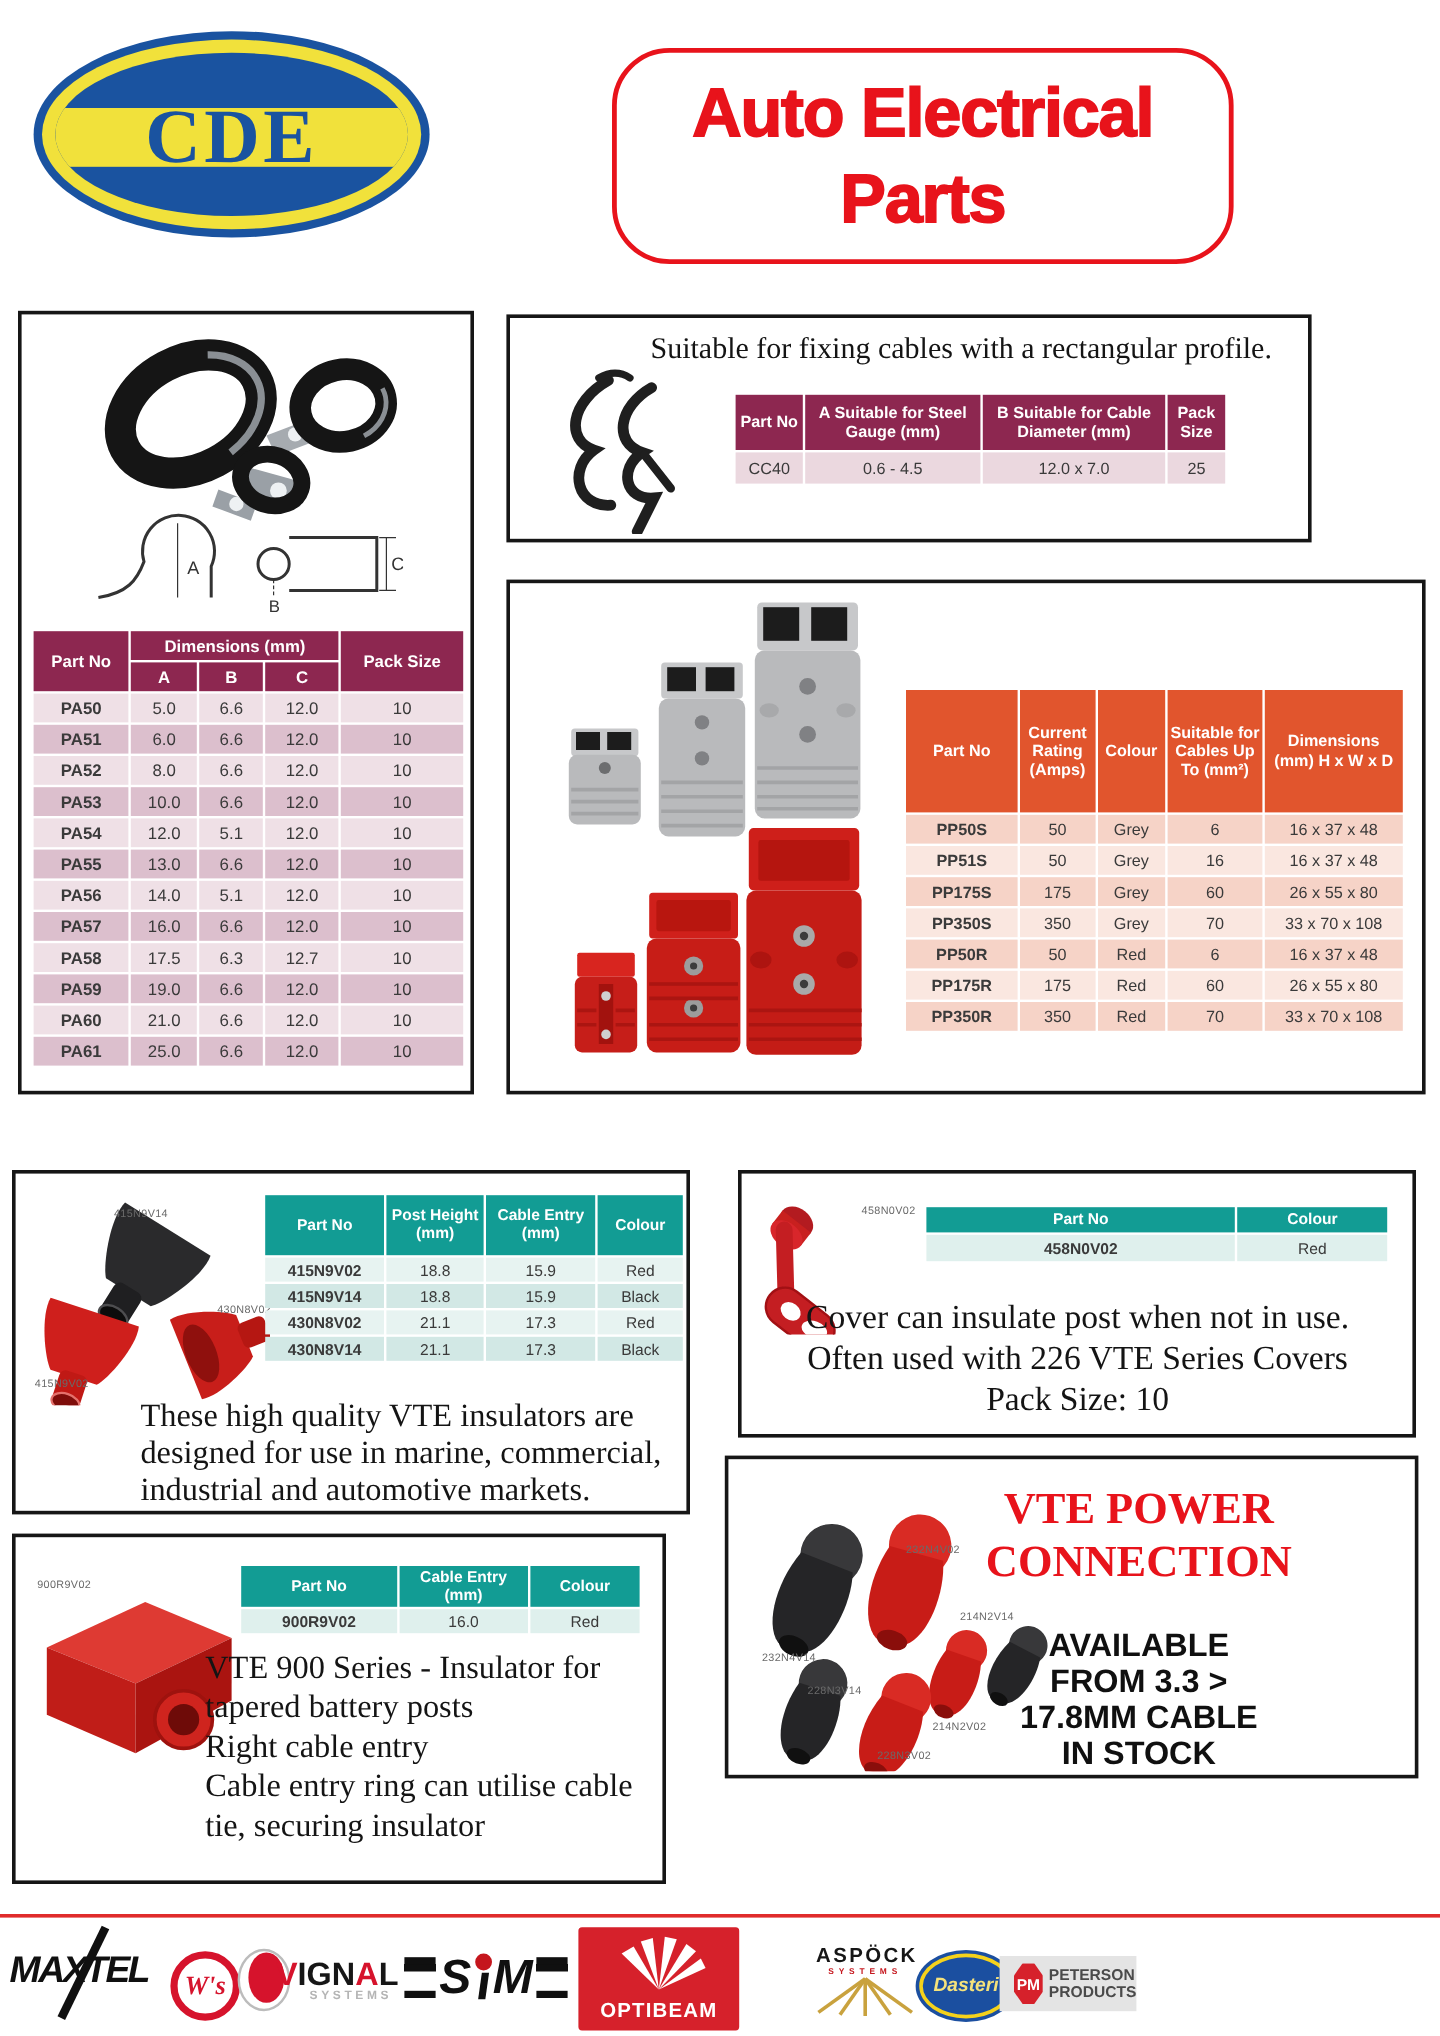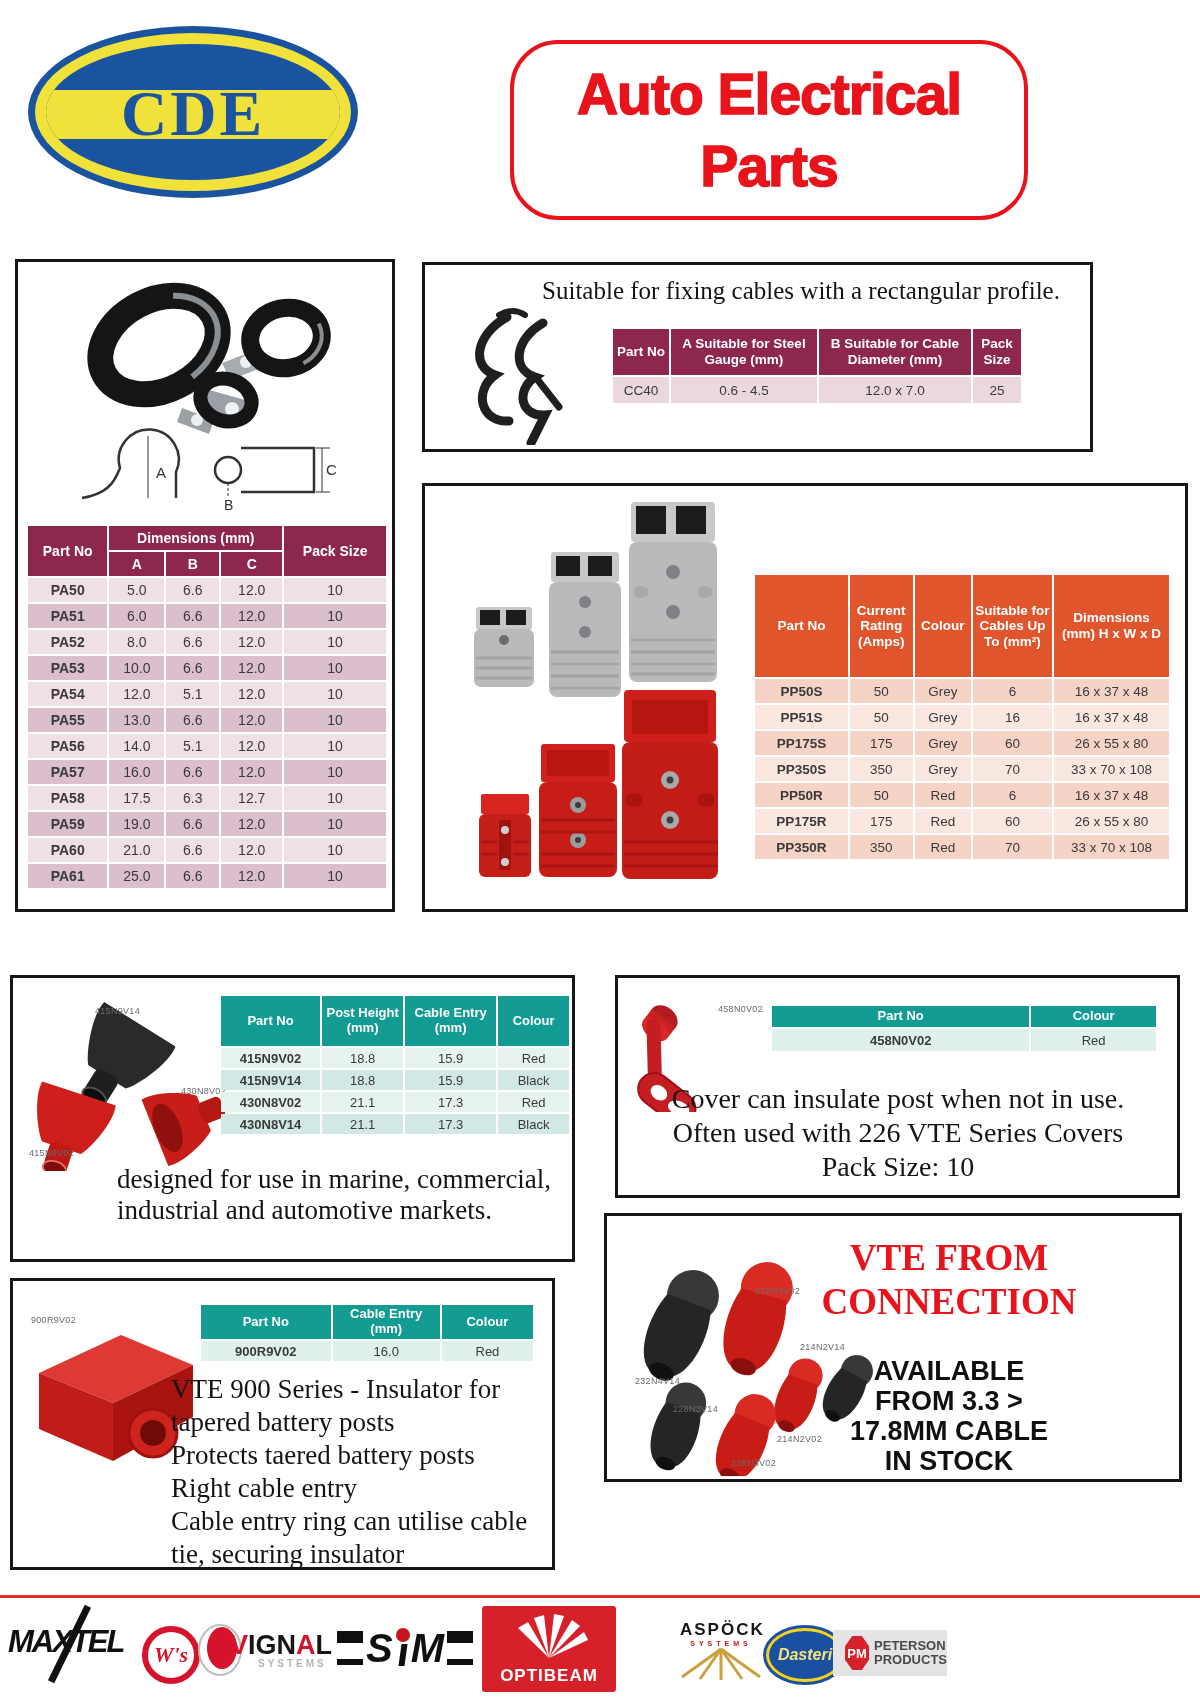--- a/index.html
+++ b/index.html
@@ -496,20 +496,21 @@
           </tr>
           <tr>
             <td>430N8V14</td>
             <td>21.1</td>
             <td>17.3</td>
             <td>Black</td>
           </tr>
         </tbody>
     </table>
     <div class="abs serif desc-d">
+      <div>These high quality VTE insulators are</div>
       <div>designed for use in marine, commercial,</div>
       <div>industrial and automotive markets.</div>
     </div>
   </section>
 
   <section class="box" id="boxE">
     <svg class="abs" style="left:18px;top:16px" width="150" height="118" viewBox="0 0 150 118">
       <g transform="translate(28,24) rotate(38)">
         <ellipse cx="0" cy="0" rx="15" ry="11" fill="#b31b20"></ellipse>
         <rect x="-15" y="0" width="30" height="14" fill="#c8201f"></rect>
@@ -572,21 +573,20 @@
           <tr>
             <td>900R9V02</td>
             <td>16.0</td>
             <td>Red</td>
           </tr>
         </tbody>
     </table>
     <div class="abs serif lines-f">
       <div>VTE 900 Series - Insulator for</div>
       <div>tapered battery posts</div>
-      <div>Protects taered battery posts</div>
       <div>Right cable entry</div>
       <div>Cable entry ring can utilise cable</div>
       <div>tie, securing insulator</div>
     </div>
   </section>
 
   <section class="box" id="boxG">
     <svg class="abs" style="left:15px;top:45px" width="350" height="215" viewBox="0 0 350 215">
       <g transform="translate(62,55) rotate(24)">
         <circle cx="0" cy="-22" r="26" fill="#38383a"></circle>
@@ -619,21 +619,21 @@
         <ellipse cx="2" cy="60" rx="13" ry="8" fill="#8a0e0b"></ellipse>
       </g>
     </svg>
     <div class="tiny-label" style="left:148px;top:70px">232N4V02</div>
     <div class="tiny-label" style="left:193px;top:126px">214N2V14</div>
     <div class="tiny-label" style="left:28px;top:160px">232N4V14</div>
     <div class="tiny-label" style="left:66px;top:188px">228N3V14</div>
     <div class="tiny-label" style="left:170px;top:218px">214N2V02</div>
     <div class="tiny-label" style="left:124px;top:242px">228N3V02</div>
     <div class="abs vtep-title">
-      <div>VTE FROM</div>
+      <div>VTE POWER</div>
       <div>CONNECTION</div>
     </div>
     <div class="abs vtep-avail">
       <div>AVAILABLE</div>
       <div>FROM 3.3 &gt;</div>
       <div>17.8MM CABLE</div>
       <div>IN STOCK</div>
     </div>
   </section>
 

